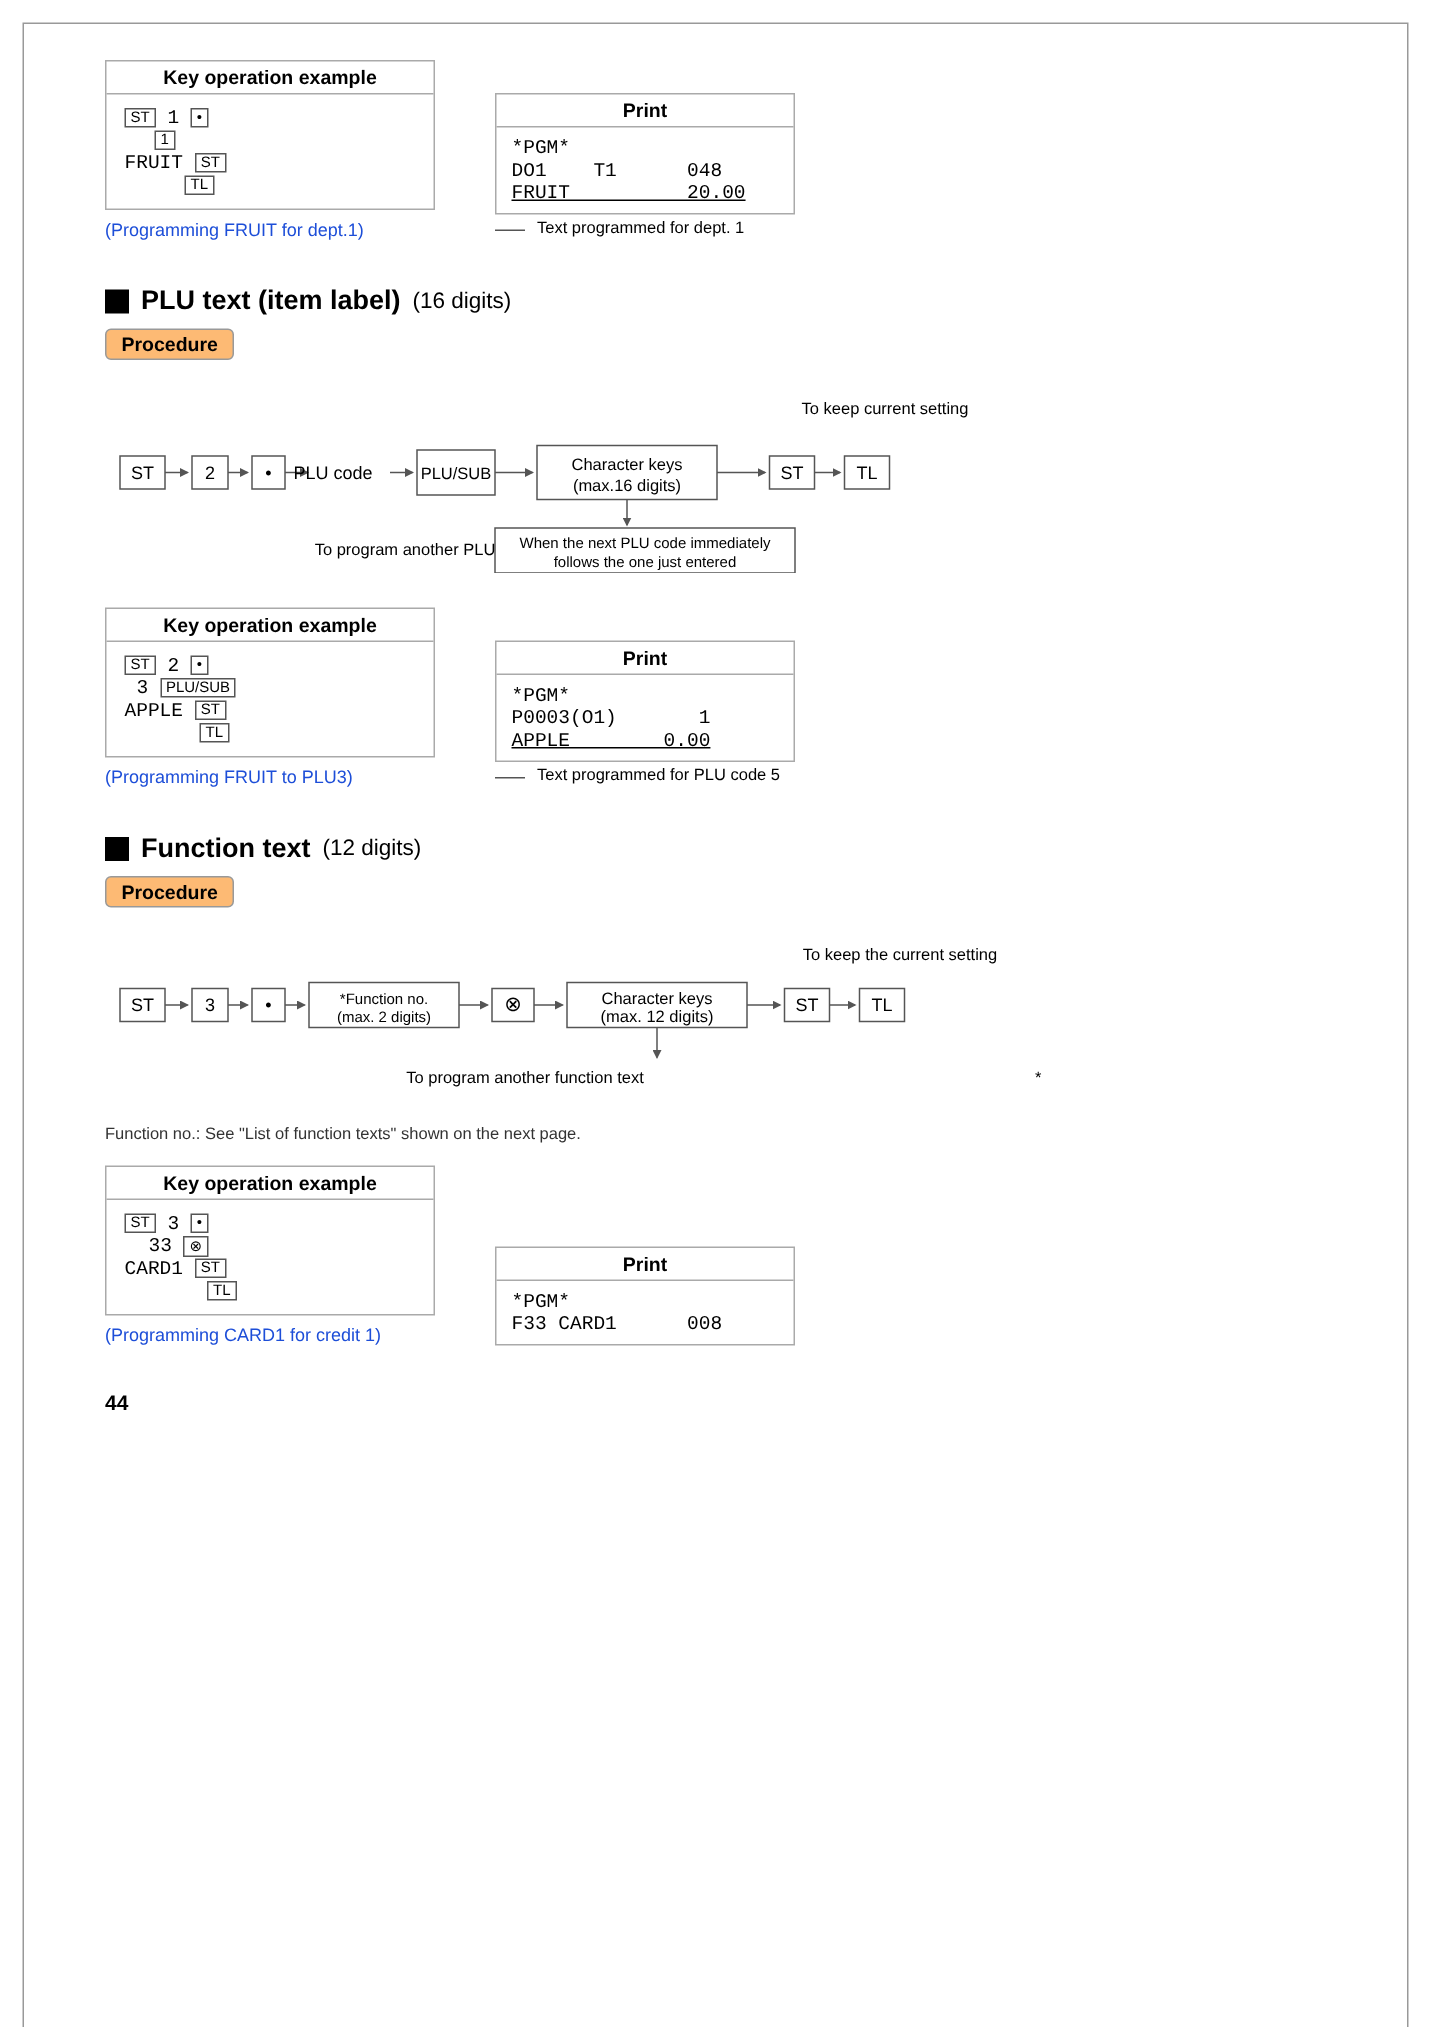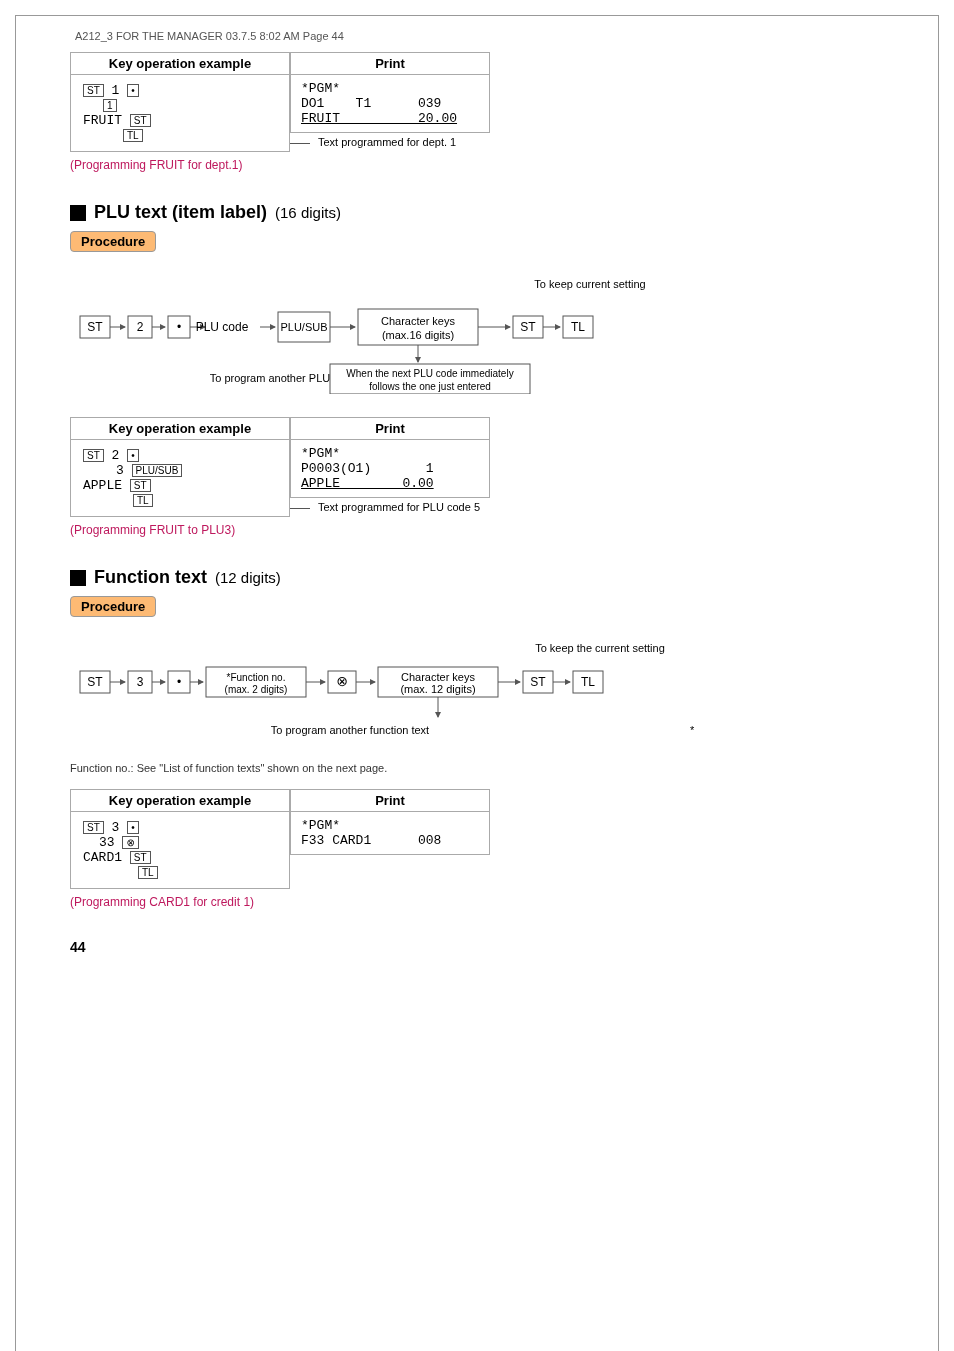--- a/index.html
+++ b/index.html
@@ -117,49 +117,49 @@
     }
 
     .note-text {
       font-size: 11px;
       color: #333;
       margin-top: 4px;
     }
 
     .caption-text {
       font-size: 12px;
-      color: #be185d;
+      color: #1d4ed8;
       margin-top: 6px;
     }
 
     
     .flow-svg-wrapper {
       margin: 10px 0 20px 0;
     }
 
     .print-note {
       font-size: 11px;
       margin-left: 4px;
       line-height: 1.4;
     }
 
     .example-row {
       display: flex;
-      align-items: flex-start;
+      align-items: flex-end;
+      gap: 40px;
       margin: 10px 0;
     }
   </style>
 </head>
 <body>
 
 <div class="page-border"></div>
 
 <div style="padding: 10px 30px; min-height: 1351px;">
 
-  <div class="page-header">A212_3  FOR THE MANAGER  03.7.5  8:02 AM  Page 44</div>
 
   <div class="section">
     <div class="example-row">
 
       <div>
         <div class="key-op-box">
           <div class="box-header">Key operation example</div>
           <div class="box-content">
             <div>
               <span class="key key-sm">ST</span>
@@ -179,21 +179,21 @@
           </div>
         </div>
         <div class="caption-text">(Programming FRUIT for dept.1)</div>
       </div>
 
       <div>
         <div class="print-box" style="min-width:200px;">
           <div class="box-header">Print</div>
           <div class="receipt-content">
             <div class="receipt-line">*PGM*</div>
-            <div class="receipt-line">DO1    T1      039</div>
+            <div class="receipt-line">DO1    T1      048</div>
             <div class="receipt-line underline">FRUIT          20.00</div>
           </div>
         </div>
         <div style="display:flex;align-items:flex-start;gap:4px;margin-top:2px;">
           <div style="width:20px;border-top:1px solid #555;margin-top:8px;"></div>
           <div class="print-note">Text programmed for dept. 1</div>
         </div>
       </div>
     </div>
   </div>
@@ -270,21 +270,21 @@
     <div class="example-row">
       <div>
         <div class="key-op-box">
           <div class="box-header">Key operation example</div>
           <div class="box-content">
             <div>
               <span class="key key-sm">ST</span>
               <span> 2 </span>
               <span class="key key-sm">•</span>
             </div>
-            <div style="margin-left:33px;">
+            <div style="margin-left:8px;">
               3 <span class="key key-sm">PLU/SUB</span>
             </div>
             <div>
               APPLE <span class="key key-sm">ST</span>
             </div>
             <div style="margin-left:50px;">
               <span class="key key-sm">TL</span>
             </div>
           </div>
         </div>

